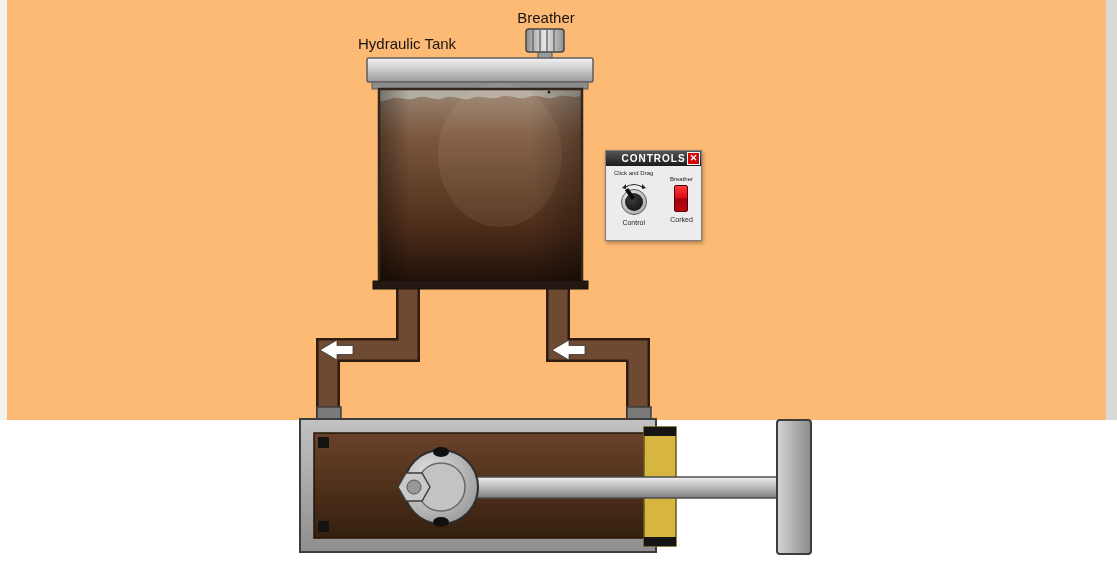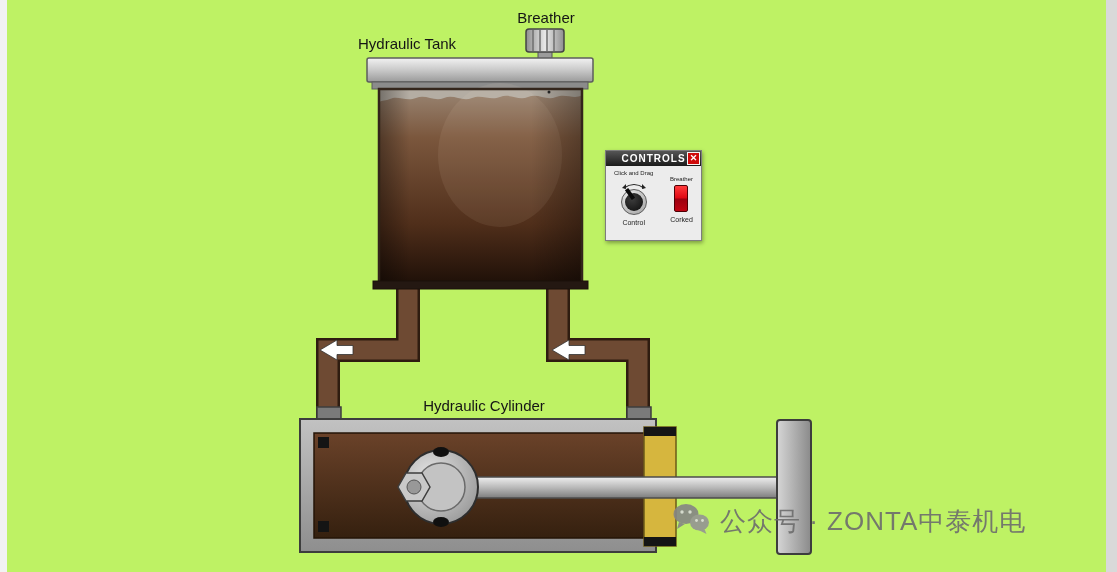--- a/index.html
+++ b/index.html
@@ -1,19 +1,19 @@
 <!DOCTYPE html>
 <html><head>
 <meta charset="utf-8">
 <style>
   * { margin:0; padding:0; box-sizing:border-box; }
   html, body { width:1117px; height:572px; overflow:hidden; }
   body { font-family:"Liberation Sans", sans-serif; background:#ffffff; }
 
-  .canvas { position:relative; width:1117px; height:572px; background:#bef264;text-decoration:underline; }
+  .canvas { position:relative; width:1117px; height:420px; background:#fdba74;text-decoration:underline; }
   .edge-strip-left  { position:absolute; left:0; top:0; bottom:0; width:7px;  background:#f2f2f2; }
   .edge-strip-right { position:absolute; right:0; top:0; bottom:0; width:11px; background:#d9d9d9; }
 
   .diagram { position:absolute; left:0; top:0; }
 
   .label { position:absolute; color:#151515; font-size:15px; line-height:1.1; }
   .breather-label { left:505px; top:10px; width:82px; text-align:center; }
   .tank-label     { left:358px; top:36px; }
   .cylinder-label { left:403px; top:398px; width:162px; text-align:center; }
 
@@ -169,21 +169,20 @@
         <ellipse cx="441" cy="522" rx="8" ry="5" fill="#101010"></ellipse>
         <polygon points="430,487 422,473 406,473 398,487 406,501 422,501" fill="#c9c9c9" stroke="#3d3d3d" stroke-width="1.5"></polygon>
         <circle cx="414" cy="487" r="7" fill="#989898" stroke="#555555" stroke-width="1"></circle>
       </g>
       <rect x="777" y="420" width="34" height="134" rx="3" fill="url(#plateGrad)" stroke="#3d3d3d" stroke-width="2"></rect>
     </g>
   </svg>
 
   <div class="label breather-label">Breather</div>
   <div class="label tank-label">Hydraulic Tank</div>
-  <div class="label cylinder-label">Hydraulic Cylinder</div>
 
   <div class="controls-panel">
     <div class="controls-titlebar">
       <span class="controls-title">CONTROLS</span>
       <span class="controls-close">✕</span>
     </div>
     <div class="controls-body">
       <div class="control-group">
         <div class="hint">Click and Drag</div>
         <div class="hint-arrow">
@@ -201,28 +200,13 @@
         <div class="group-label">Control</div>
       </div>
       <div class="control-group">
         <div class="switch-top-label">Breather</div>
         <div class="switch"></div>
         <div class="group-label">Corked</div>
       </div>
     </div>
   </div>
 
-  <div class="watermark">
-    <span>
-      <svg width="38" height="32" viewBox="0 0 38 32">
-        <ellipse cx="14" cy="11" rx="12.5" ry="10" fill="#858585"></ellipse>
-        <polygon points="7,19 5,26 13,21" fill="#858585"></polygon>
-        <circle cx="10" cy="9" r="1.7" fill="#d9d9d9"></circle>
-        <circle cx="18" cy="9" r="1.7" fill="#d9d9d9"></circle>
-        <ellipse cx="27.5" cy="19.5" rx="9.5" ry="8" fill="#949494"></ellipse>
-        <polygon points="32.5,26 34.5,31 26.5,27" fill="#949494"></polygon>
-        <circle cx="24.5" cy="17.5" r="1.4" fill="#dcdcdc"></circle>
-        <circle cx="30.5" cy="17.5" r="1.4" fill="#dcdcdc"></circle>
-      </svg>
-    </span>
-    <span class="watermark-text">公众号 · ZONTA中泰机电</span>
-  </div>
 </div>
 
 </body></html>

